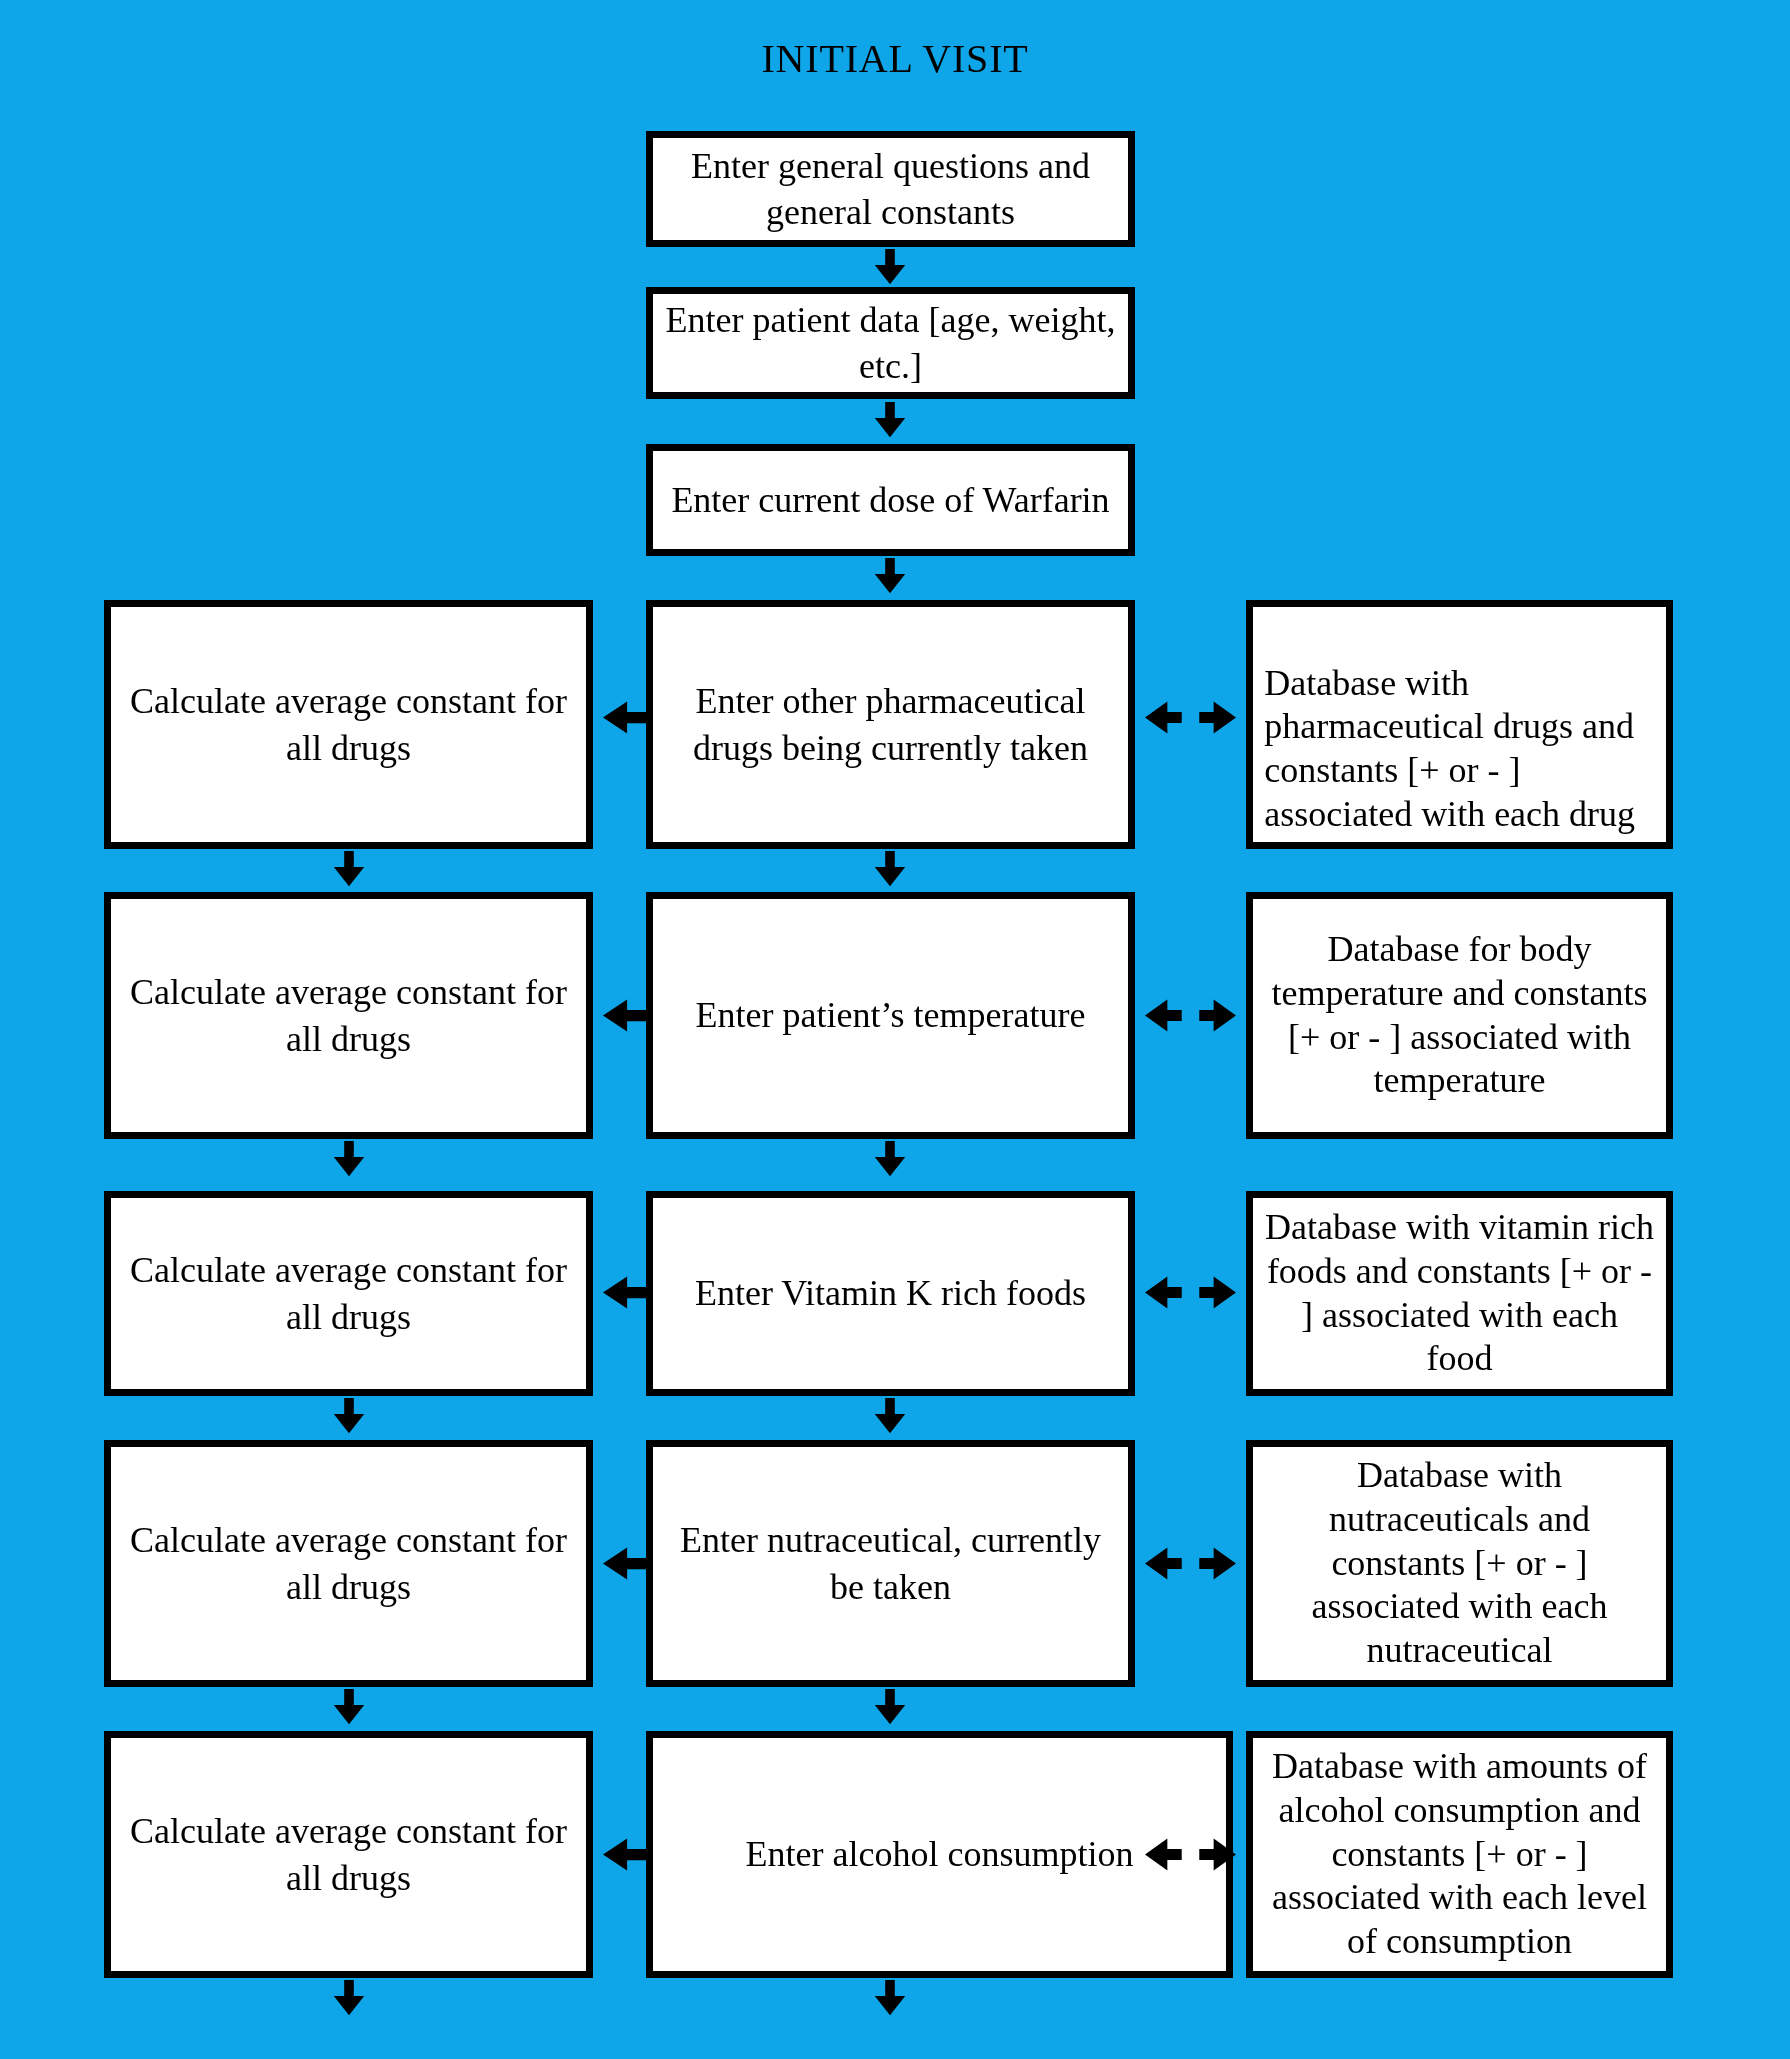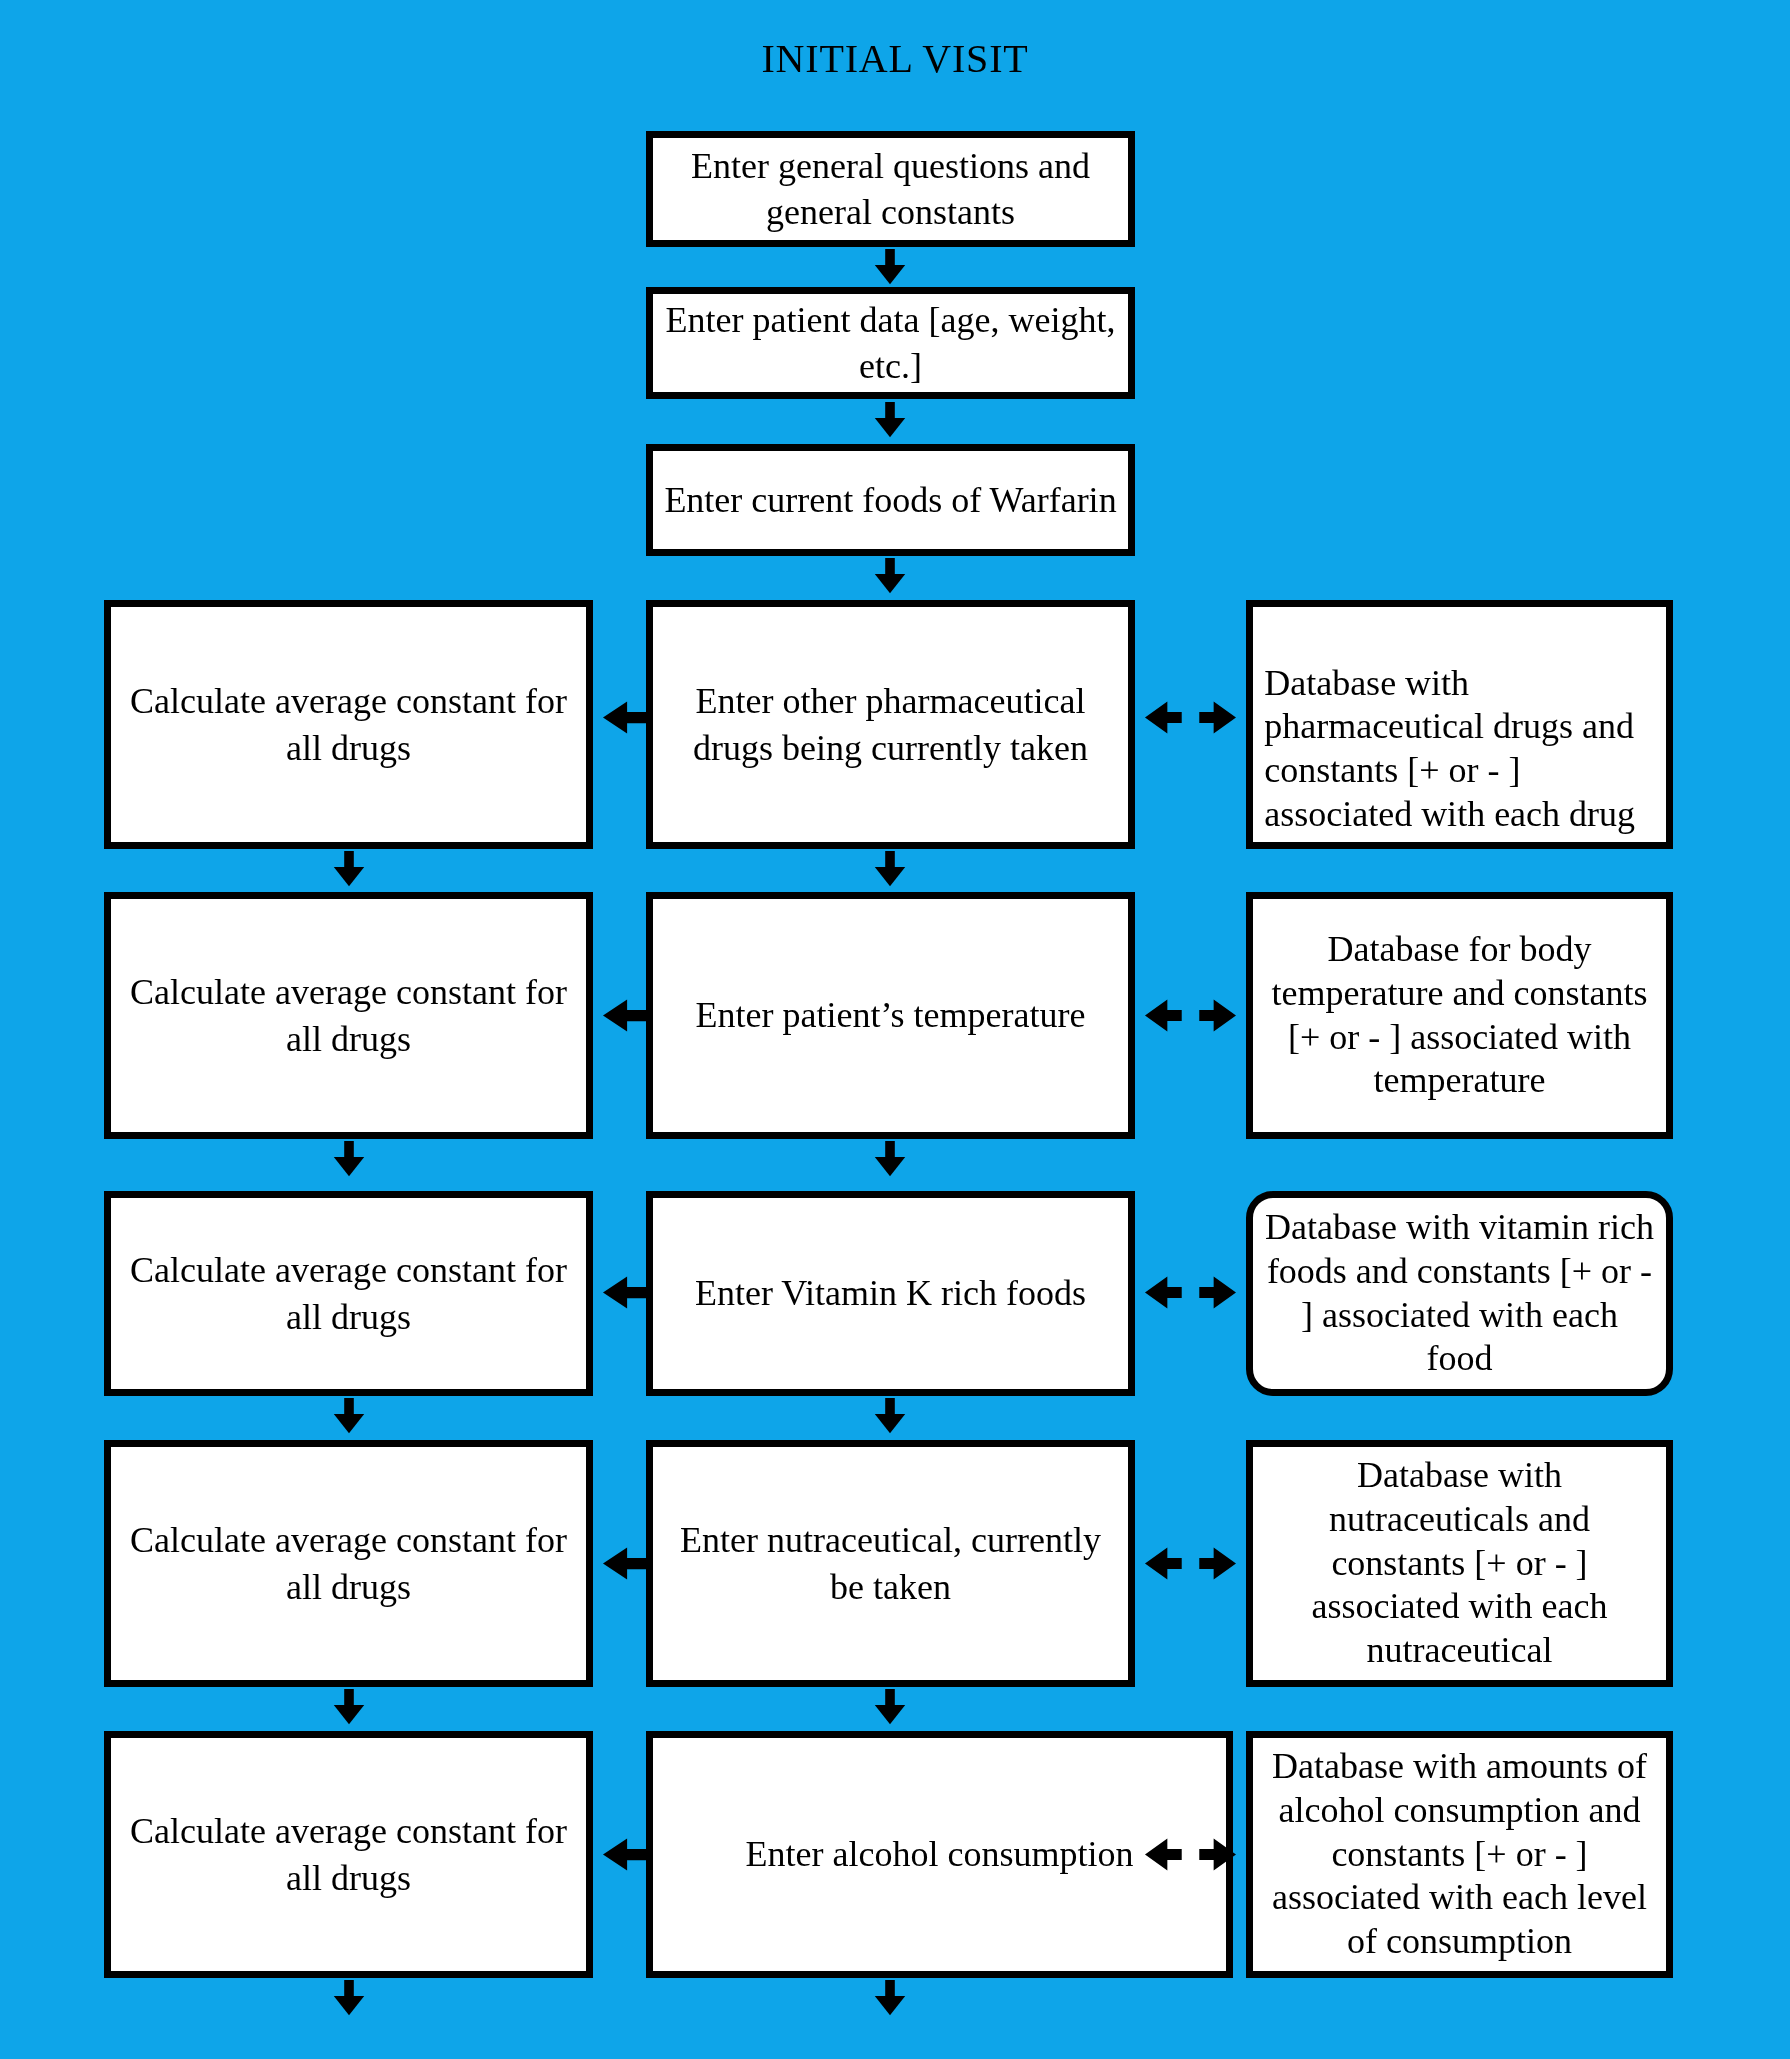--- a/index.html
+++ b/index.html
@@ -96,21 +96,21 @@
   </div>
 
   <div class="arrow" style="left:874px; top:402px;">
     <svg width="32" height="36" viewBox="0 0 40 45">
       <rect x="14" y="0" width="12" height="24"></rect>
       <polygon points="1,20 39,20 20,44"></polygon>
     </svg>
   </div>
 
   <div class="node" style="left:646px; top:444px; width:489px; height:112px;">
-    <span class="node-text">Enter current foods of Warfarin</span>
+    <span class="node-text">Enter current dose of Warfarin</span>
   </div>
 
   <div class="arrow" style="left:874px; top:558px;">
     <svg width="32" height="36" viewBox="0 0 40 45">
       <rect x="14" y="0" width="12" height="24"></rect>
       <polygon points="1,20 39,20 20,44"></polygon>
     </svg>
   </div>
 
   <div class="node" style="left:104px; top:600px; width:489px; height:249px;">
@@ -203,21 +203,21 @@
     <span class="node-text">Enter Vitamin K rich foods</span>
   </div>
 
   <div class="arrow" style="left:1145px; top:1270px;">
     <svg width="91" height="45" viewBox="0 0 114 56">
       <polygon points="0,28 28,8 28,21 46,21 46,35 28,35 28,48"></polygon>
       <polygon points="114,28 86,8 86,21 68,21 68,35 86,35 86,48"></polygon>
     </svg>
   </div>
 
-  <div class="node tight" style="left:1246px; top:1191px; width:427px; height:205px;border-radius:27px;">
+  <div class="node tight" style="left:1246px; top:1191px; width:427px; height:205px;">
     <span class="node-text">Database with vitamin rich foods and constants [+ or - ] associated with each food</span>
   </div>
 
   <div class="arrow" style="left:333px; top:1398px;">
     <svg width="32" height="36" viewBox="0 0 40 45">
       <rect x="14" y="0" width="12" height="24"></rect>
       <polygon points="1,20 39,20 20,44"></polygon>
     </svg>
   </div>
   <div class="arrow" style="left:874px; top:1398px;">

